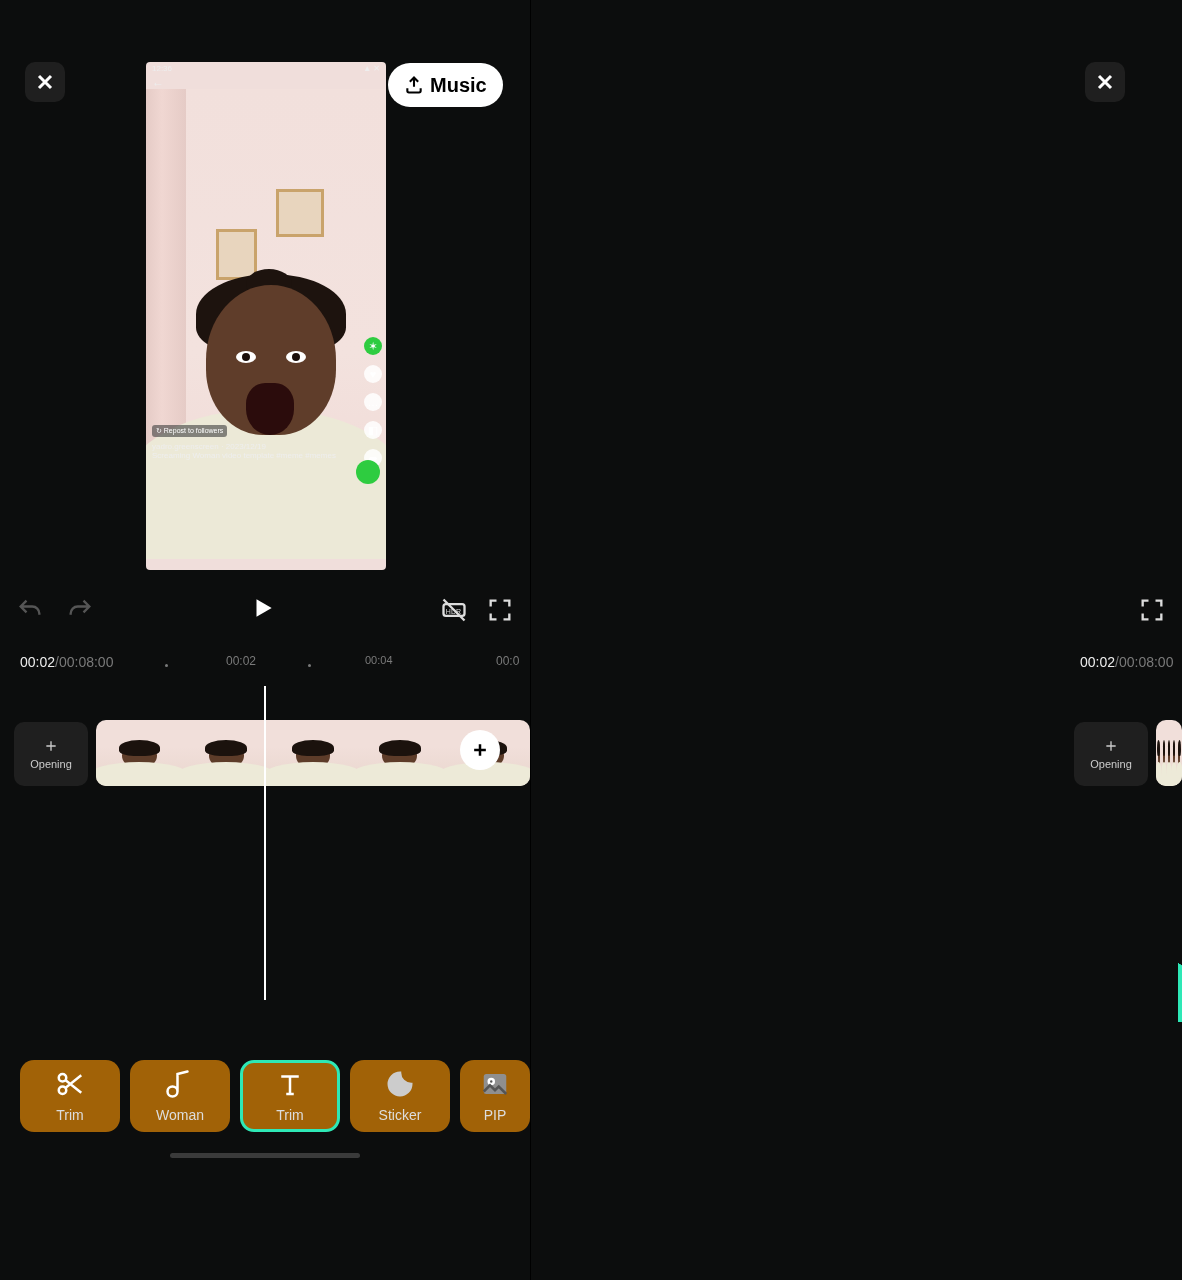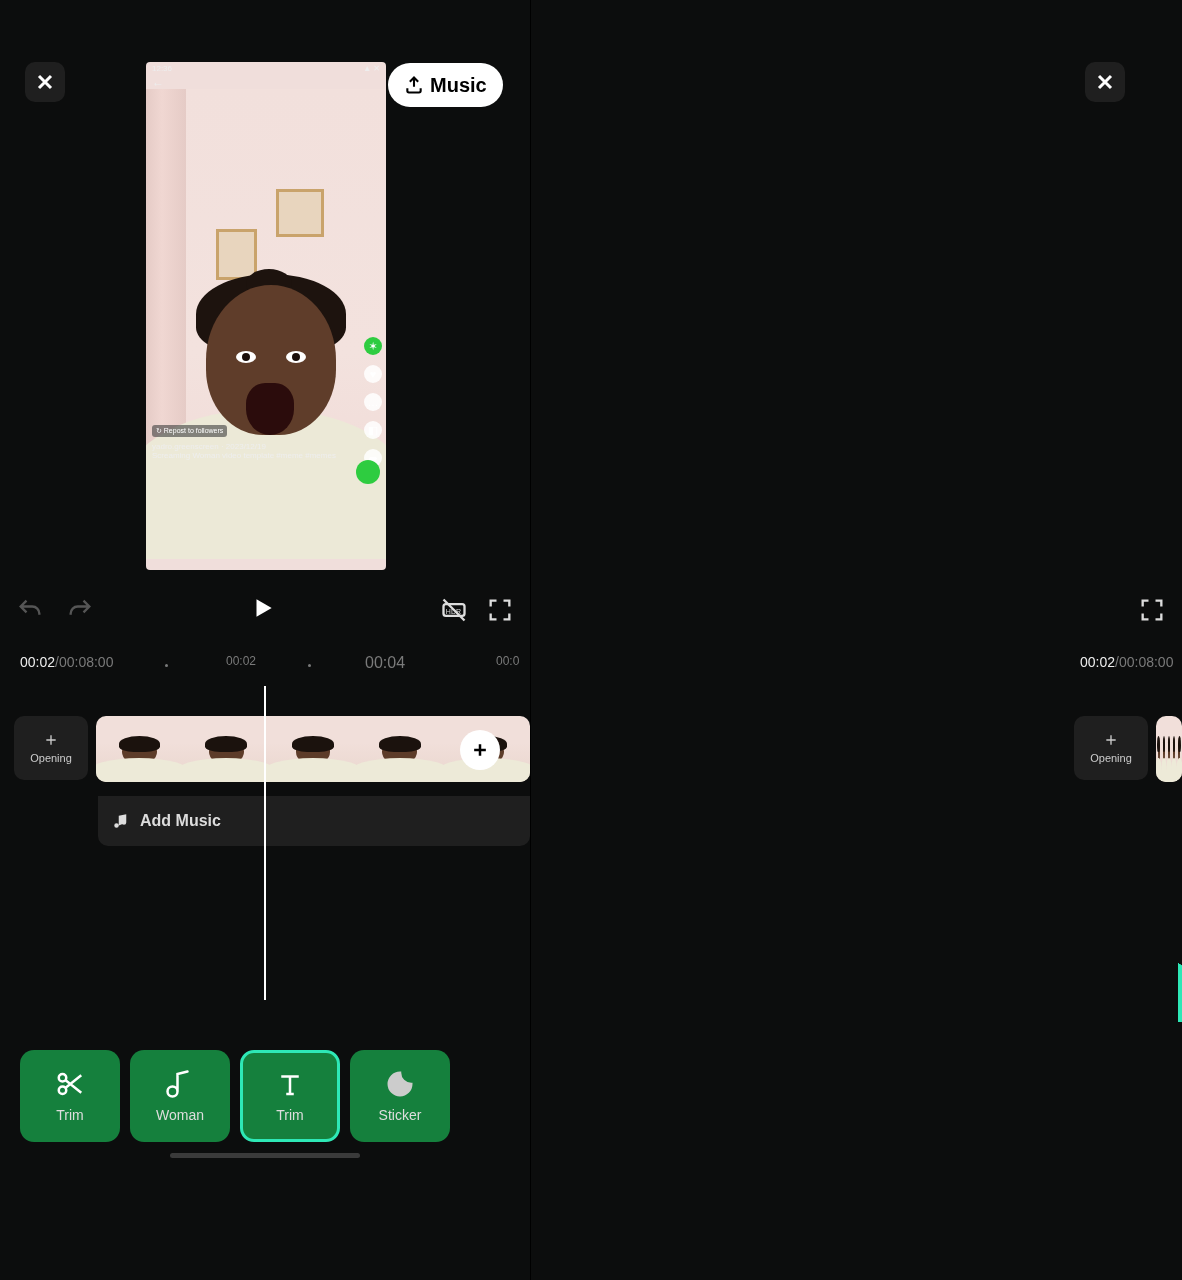--- a/index.html
+++ b/index.html
@@ -51,39 +51,39 @@
 .paneR .rc{right:16px}
 .rc div{width:28px;height:28px;display:flex;align-items:center;justify-content:center}
 .rc svg{stroke:#ddd;fill:none;stroke-width:2}
 .timecode{position:absolute;top:654px;font-size:14px}
 .tc-cur{color:#eee}.tc-dur{color:#7a7a7a}
 .paneL .timecode{left:20px}
 .paneR .timecode{left:550px}
 .tick{position:absolute}
 .paneL .t1{left:165px}.paneL .t2{left:226px}.paneL .t3{left:308px}.paneL .t4{left:365px}.paneL .t5{left:496px}
 .dot{width:3px;height:3px;background:#7a7a7a;border-radius:50%}
-.timeline{position:absolute;top:716px;left:0;right:0;height:70px;display:flex;align-items:flex-start}
+.timeline{position:absolute;top:716px;left:0;right:0;height:70px;display:flex;align-items:flex-end}
 .paneR .timeline{left:530px}
 .opening{width:74px;height:64px;margin-left:14px;background:#1f1f1f;border-radius:10px;display:flex;flex-direction:column;align-items:center;justify-content:center;font-size:11px;color:#ccc;gap:4px;cursor:pointer}
 .opening svg{width:16px;height:16px;stroke:#ccc;stroke-width:2}
 .clip{flex:1;height:66px;margin-left:8px;display:flex;overflow:hidden;border-radius:10px}
 .thumb{flex:1;background:linear-gradient(180deg,#f1dfda 40%,#e9d6cd 100%);position:relative}
 .thumb::before{content:"";position:absolute;top:34%;left:30%;width:40%;height:40%;background:#5d3c29;border-radius:50%}
 .thumb::after{content:"";position:absolute;top:30%;left:26%;width:48%;height:24%;background:#1b120d;border-radius:55% 55% 40% 40%}
 .thumb-body{position:absolute;bottom:-6px;left:-10%;width:120%;height:45%;background:#edead8;border-radius:55% 55% 0 0}
 .addclip{position:absolute;width:40px;height:40px;background:#fff;border-radius:50%;display:flex;align-items:center;justify-content:center;cursor:pointer}
 .paneL .addclip{top:730px;left:460px}
 .addclip svg{stroke:#000;stroke-width:3}
 .music{position:absolute;top:796px;height:50px;background:#1f1f1f;border-radius:0 0 10px 10px;display:flex;align-items:center;padding:0 14px;gap:10px;color:#ddd;font-weight:600;font-size:16px;cursor:pointer}
 .paneL .music{left:98px;right:0}
 .music svg{width:18px;height:18px;fill:#ddd}
 .playhead{position:absolute;top:686px;width:2px;background:#fff}
 .paneL .playhead{left:264px;height:314px}
 .toolbar{position:absolute;bottom:130px;left:0;right:0;height:108px;display:flex;align-items:center;gap:10px;padding:0 20px}
-.tool{width:100px;height:92px;background:#15803d;border-radius:14px;display:flex;flex-direction:column;align-items:center;justify-content:center;gap:8px;color:#ddd;font-size:14px;cursor:pointer;flex-shrink:0}
+.tool{width:100px;height:72px;background:#a16207;border-radius:14px;display:flex;flex-direction:column;align-items:center;justify-content:center;gap:8px;color:#ddd;font-size:14px;cursor:pointer;flex-shrink:0}
 .tool.active{border:3px solid #2ee8b6;box-sizing:border-box}
 .tool svg{width:30px;height:30px;stroke:#fff;fill:none;stroke-width:2}
 .toolbar-ind{position:absolute;bottom:122px;left:170px;width:190px;height:5px;background:#3a3a3a;border-radius:3px}
 
 .arrow-anno{position:absolute;left:648px;top:832px;width:130px;height:190px}
 </style>
 </head>
 <body>
 
 <div class="pane paneL">
@@ -172,21 +172,21 @@
         </div>
     </div>
   </div>
 
   <div class="timecode">
     <span class="tc-cur">00:02</span><span class="tc-dur">/00:08</span><span class="tc-dur">:00</span>
   </div>
   <div class="tick t1 dot" style="position:absolute;top:664px"></div>
   <div class="tick t2" style="position:absolute;top:654px;color:#7a7a7a;font-size:12px">00:02</div>
   <div class="tick t3 dot" style="position:absolute;top:664px"></div>
-  <div class="tick t4" style="position:absolute;top:654px;color:#7a7a7a;font-size:16px">00:04</div>
+  <div class="tick t4" style="position:absolute;top:654px;color:#7a7a7a;font-size:11px">00:04</div>
   <div class="tick t5" style="position:absolute;top:654px;color:#7a7a7a;font-size:12px">00:0</div>
 
   <div class="timeline">
     <div class="opening">
       <svg viewBox="0 0 24 24">
           <path d="M12 5v14M5 12h14"></path>
         </svg>
       <span>Opening</span>
     </div>
     <div class="clip">
@@ -205,26 +205,20 @@
         <div class="thumb">
           <div class="thumb-body"></div>
         </div>
     </div>
   </div>
   <div class="addclip">
       <svg viewBox="0 0 24 24" width="20" height="20">
         <path d="M12 5v14M5 12h14"></path>
       </svg>
     </div>
-  <div class="music">
-    <svg viewBox="0 0 24 24">
-        <path d="M9 18a3 3 0 11-6 0 3 3 0 016 0zM9 18V5l10-2v11M19 14a3 3 0 11-6 0 3 3 0 016 0z"></path>
-      </svg>
-    <span>Add Music</span>
-  </div>
   <div class="playhead"></div>
 
   <div class="toolbar">
     <div class="tool">
       <svg viewBox="0 0 24 24">
           <circle cx="6" cy="7" r="3"></circle>
           <circle cx="6" cy="17" r="3"></circle>
           <path d="M8.5 9L21 19M8.5 15L21 5"></path>
         </svg>
       <span>Trim</span>
@@ -239,20 +233,28 @@
       <svg viewBox="0 0 24 24">
           <path d="M5 6h14M12 6v14M9 20h6"></path>
         </svg>
       <span>Trim</span>
     </div>
     <div class="tool">
       <svg viewBox="0 0 24 24">
           <path d="M21 12a9 9 0 11-9-9c0 5 4 9 9 9z" fill="#ccc" stroke="#ccc"></path>
         </svg>
       <span>Sticker</span>
+    </div>
+    <div class="tool" style="width:70px">
+      <svg viewBox="0 0 24 24">
+          <rect x="3" y="4" width="18" height="16" rx="2" fill="#8f8f8f" stroke="none"></rect>
+          <circle cx="9" cy="10" r="2" fill="#555"></circle>
+          <path d="M3 18l5-5 4 4 3-3 6 6" stroke="#555"></path>
+        </svg>
+      <span>PIP</span>
     </div>
   </div>
   <div class="toolbar-ind"></div>
 </div>
 
 <div class="paneR" style="position:absolute">
   <div class="close-btn" style="left:555px">
     <svg viewBox="0 0 16 16">
         <path d="M2 2l12 12M14 2L2 14"></path>
       </svg>

